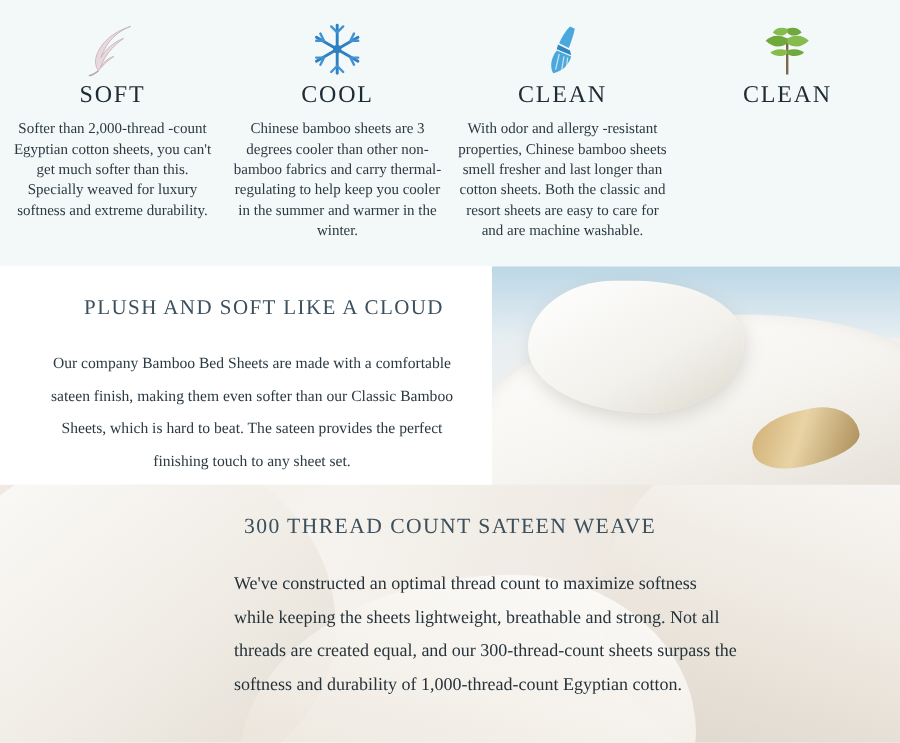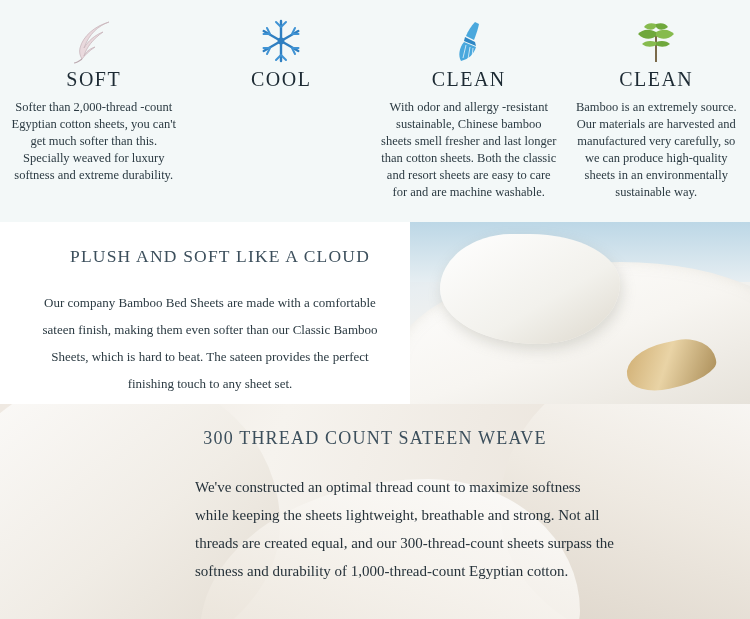--- a/index.html
+++ b/index.html
@@ -231,53 +231,53 @@
           </g>
           <g stroke="#3f93d4" stroke-width="2" stroke-linecap="round">
             <path d="M23 9 L18 4 M23 9 L28 4 M23 37 L18 42 M23 37 L28 42"></path>
             <path d="M12 16 L5.5 16 M12 16 L9 10 M34 30 L40.5 30 M34 30 L37 36"></path>
             <path d="M12 30 L5.5 30 M12 30 L9 36 M34 16 L40.5 16 M34 16 L37 10"></path>
           </g>
           <circle cx="23" cy="23" r="3.4" fill="#2f7fc1"></circle>
         </svg>
       </div>
       <div class="feature-title">COOL</div>
+      <div class="feature-text">Chinese bamboo sheets are 3 degrees cooler than other non-bamboo fabrics and carry thermal-regulating to help keep you cooler in the summer and warmer in the winter.</div>
     </div>
 
     <div class="feature">
       <div class="feature-icon">
         <svg width="48" height="48" viewBox="0 0 48 48" aria-hidden="true">
           <path d="M30 6 C26 10 23 15 21 20 L29 24 C31 19 33 13 34 8 Z" fill="#4aa8dd"></path>
           <path d="M20 21 L30 26 L31 30 L19 25 Z" fill="#2f87c4"></path>
           <path d="M19 26 L31 31 C29 38 24 43 16 45 C13 40 14 32 19 26 Z" fill="#4aa8dd"></path>
           <g stroke="#ffffff" stroke-width="1" opacity="0.7">
             <line x1="21" y1="29" x2="18" y2="42"></line>
             <line x1="25" y1="31" x2="23" y2="43"></line>
             <line x1="28" y1="32" x2="27" y2="41"></line>
           </g>
         </svg>
       </div>
       <div class="feature-title">CLEAN</div>
-      <div class="feature-text">With odor and allergy -resistant sustainable, Chinese bamboo sheets smell fresher and last longer than cotton sheets. Both the classic and resort sheets are easy to care for and are machine washable.</div>
+      <div class="feature-text">With odor and allergy -resistant properties, Chinese bamboo sheets smell fresher and last longer than cotton sheets. Both the classic and resort sheets are easy to care for and are machine washable.</div>
     </div>
 
     <div class="feature">
       <div class="feature-icon">
         <svg width="44" height="48" viewBox="0 0 44 48" aria-hidden="true">
           <line x1="22" y1="16" x2="22" y2="46" stroke="#7a6a4a" stroke-width="2"></line>
           <path d="M22 16 C14 12 8 14 4 18 C10 24 17 24 22 20 Z" fill="#6fa83c"></path>
           <path d="M22 16 C30 12 36 14 40 18 C34 24 27 24 22 20 Z" fill="#86bb4e"></path>
           <path d="M22 8 C16 6 12 8 10 11 C15 15 20 14 22 11 Z" fill="#86bb4e"></path>
           <path d="M22 8 C28 6 32 8 34 11 C29 15 24 14 22 11 Z" fill="#6fa83c"></path>
           <path d="M22 26 C16 24 11 25 8 28 C13 32 19 31 22 29 Z" fill="#86bb4e"></path>
           <path d="M22 26 C28 24 33 25 36 28 C31 32 25 31 22 29 Z" fill="#6fa83c"></path>
         </svg>
       </div>
       <div class="feature-title">CLEAN</div>
-      <div class="feature-text">Bamboo is an extremely source. Our materials are harvested and manufactured very carefully, so we can produce high-quality sheets in an environmentally sustainable way.</div>
     </div>
 
   </section>
 
   <section class="plush">
     <div class="plush-text-col">
       <h2 class="plush-heading">PLUSH AND SOFT LIKE A CLOUD</h2>
       <p class="plush-para">Our company Bamboo Bed Sheets are made with a comfortable sateen finish, making them even softer than our Classic Bamboo Sheets, which is hard to beat. The sateen provides the perfect finishing touch to any sheet set.</p>
     </div>
     <div class="plush-image">

